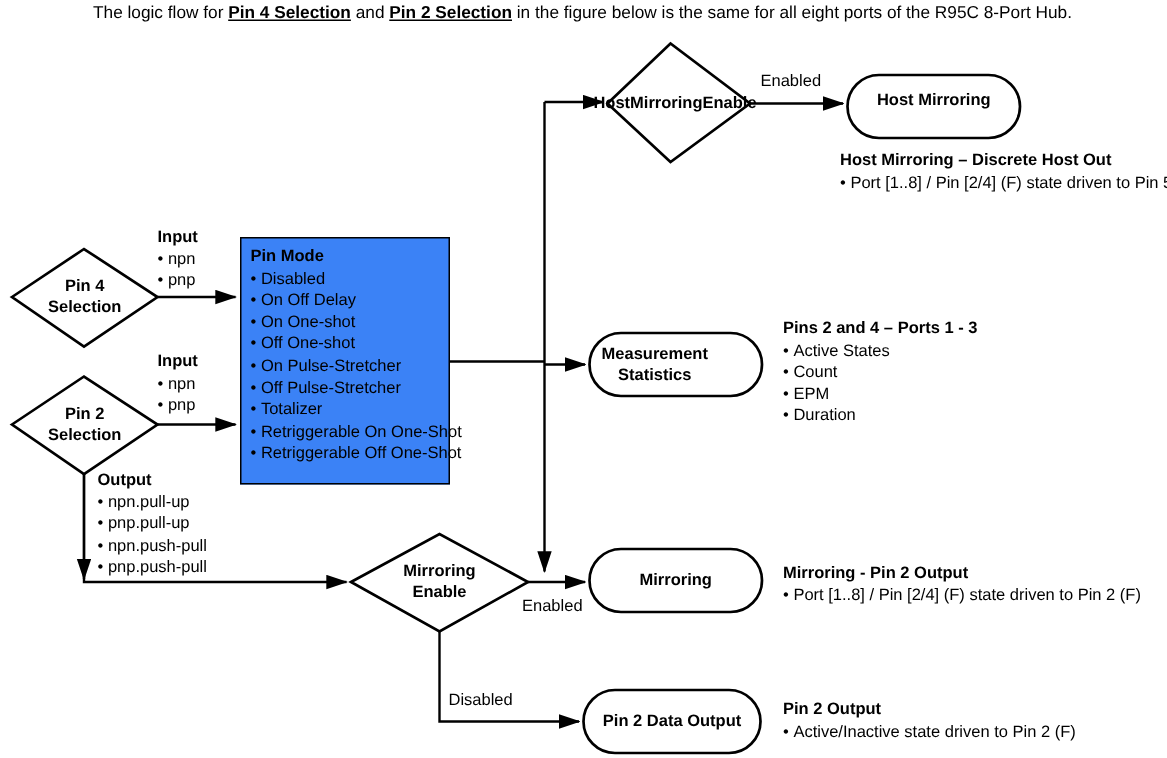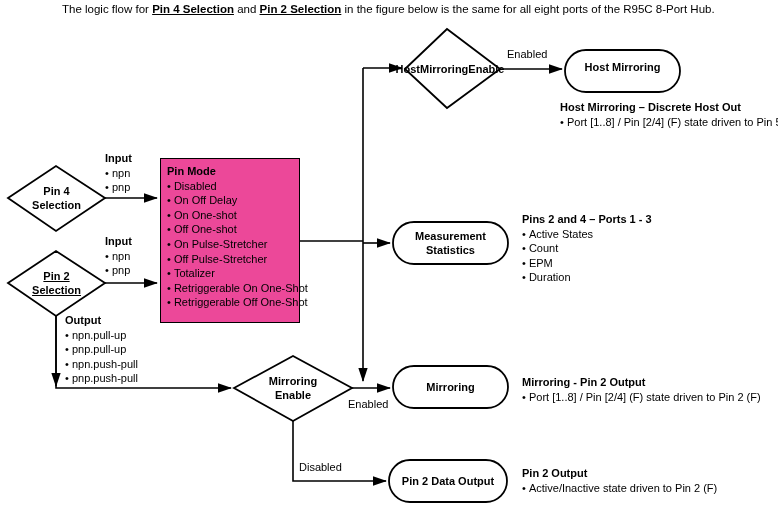--- a/index.html
+++ b/index.html
@@ -65,21 +65,21 @@
   }
   .side-list .it { }
 
   .pinmode-box {
     position: absolute;
     left: 160px;
     top: 158px;
     width: 140px;
     height: 165px;
     border: 1.6px solid #000;
-    background: #ec4899;
+    background: #3b82f6;
     box-sizing: border-box;
     padding: 5px 0 0 6px;
     font-size: 11px;
     line-height: 14.6px;
     white-space: nowrap;
   }
   .pinmode-box .hd { font-weight: bold; }
 
   .annot {
     position: absolute;
@@ -140,39 +140,39 @@
     <line x1="352" y1="388" x2="390" y2="388" stroke="#000000" stroke-width="1.6" marker-end="url(#arrow)"></line>
 
     <polyline points="293,421 293,481 386,481" fill="none" stroke="#000000" stroke-width="1.6" marker-end="url(#arrow)"></polyline>
   </svg>
 
   <div class="node-label" style="left:8px; top:178px; width:97px; height:40px; flex-direction:column;">
     <span>Pin 4</span>
     <span>Selection</span>
   </div>
 
-  <div class="node-label" style="left:8px; top:263px; width:97px; height:40px; flex-direction:column;text-decoration:underline;">
+  <div class="node-label" style="left:8px; top:263px; width:97px; height:40px; flex-direction:column;">
     <span>Pin 2</span>
     <span>Selection</span>
   </div>
 
   <div class="node-label" style="left:400px; top:45px; width:100px; height:48px; ">
     <span>Host</span>
     <span>Mirroring</span>
     <span>Enable</span>
   </div>
 
   <div class="node-label" style="left:245px; top:369px; width:96px; height:38px; flex-direction:column;">
     <span>Mirroring</span>
     <span>Enable</span>
   </div>
 
   <div class="node-label" style="left:565px; top:46px; width:115px; height:42px;">Host Mirroring</div>
 
-  <div class="node-label" style="left:393px; top:222px; width:115px; height:42px; flex-direction:column;">
+  <div class="node-label" style="left:379px; top:222px; width:115px; height:42px; flex-direction:column;">
     <span>Measurement</span>
     <span>Statistics</span>
   </div>
 
   <div class="node-label" style="left:393px; top:366px; width:115px; height:42px;">Mirroring</div>
 
   <div class="node-label" style="left:389px; top:460px; width:118px; height:42px;">Pin 2 Data Output</div>
 
   <div class="edge-label" style="left:507px; top:48px;">Enabled</div>
 

